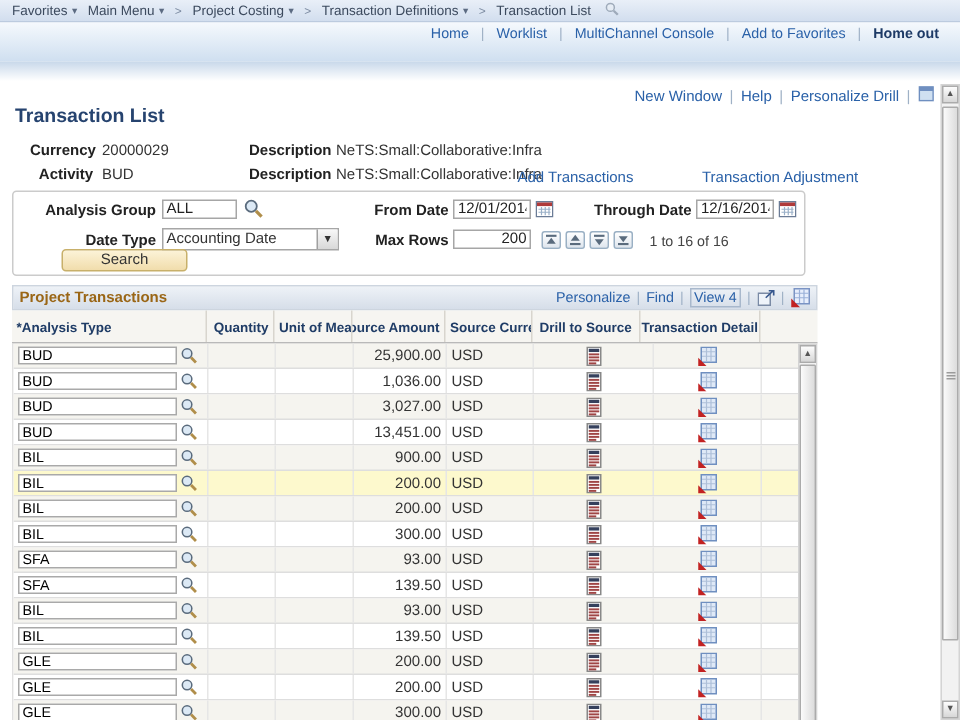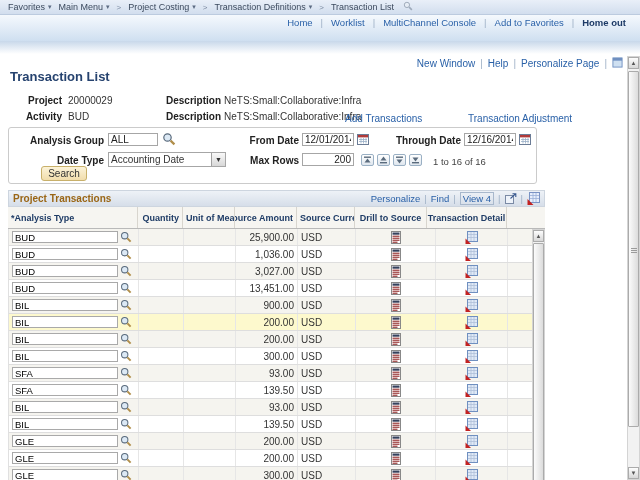--- a/index.html
+++ b/index.html
@@ -77,21 +77,21 @@
     display:flex; align-items:center; justify-content:center;
     font-size:7px; color:#333;
   }
   .scrollbtn {
     position:absolute; width:13px; height:12px;
     border:1px solid #9ab0c4; background:linear-gradient(#ffffff,#dfe6ee);
     border-radius:2px; padding:0; line-height:0; cursor:pointer;
   }
   .range-txt { position:absolute; font-size:9.5px; color:#444; }
   .search-btn {
-    position:absolute; left:32px; top:38px; width:46px; height:15px;
+    position:absolute; left:32px; top:38px; width:84px; height:15px;
     background:linear-gradient(#fcf3d8,#f1ddac); border:1px solid #c8b06a;
     border-radius:3px; font-family:"Liberation Sans",sans-serif;
     font-size:10px; color:#333; cursor:pointer; line-height:11px;
   }
   
   .grid { position:absolute; left:8px; top:190px; width:537px; }
   .g-toolbar {
     height:17px; border:1px solid #cdd5df;
     background:linear-gradient(#eef2f7,#d6dee9);
     display:flex; align-items:center; font-size:9.5px;
@@ -171,31 +171,31 @@
       <span class="hdr-signout">Home out</span>
     </div>
 </div>
 <div class="fade"></div>
 
 <div class="page-links">
     <span class="page-link">New Window</span>
     <span class="vsep">|</span>
     <span class="page-link">Help</span>
     <span class="vsep">|</span>
-    <span class="page-link">Personalize Page</span>
+    <span class="page-link">Personalize Drill</span>
     <span class="vsep">|</span>
     <span><svg width="11" height="11" viewBox="0 0 12 12">
         <rect x="1" y="1" width="10" height="10" fill="#cfe0f1" stroke="#6f8fc0"></rect>
         <rect x="1" y="1" width="10" height="3" fill="#6f8fc0"></rect>
       </svg></span>
   </div>
 
 <div class="page-title">Transaction List</div>
 
-<span class="lbl" style="left:20px;top:95px;width:42px;text-align:right">Project</span>
+<span class="lbl" style="left:20px;top:95px;width:42px;text-align:right">Currency</span>
 <span class="val" style="left:68px;top:95px">20000029</span>
 <span class="lbl" style="left:166px;top:95px">Description</span>
 <span class="val" style="left:224px;top:95px">NeTS:Small:Collaborative:Infra</span>
 
 <span class="lbl" style="left:20px;top:111px;width:42px;text-align:right">Activity</span>
 <span class="val" style="left:68px;top:111px">BUD</span>
 <span class="lbl" style="left:166px;top:111px">Description</span>
 <span class="val" style="left:224px;top:111px">NeTS:Small:Collaborative:Infra</span>
 <span class="info-link" style="left:345px;top:113px">Add Transactions</span>
 <span class="info-link" style="left:468px;top:113px">Transaction Adjustment</span>

